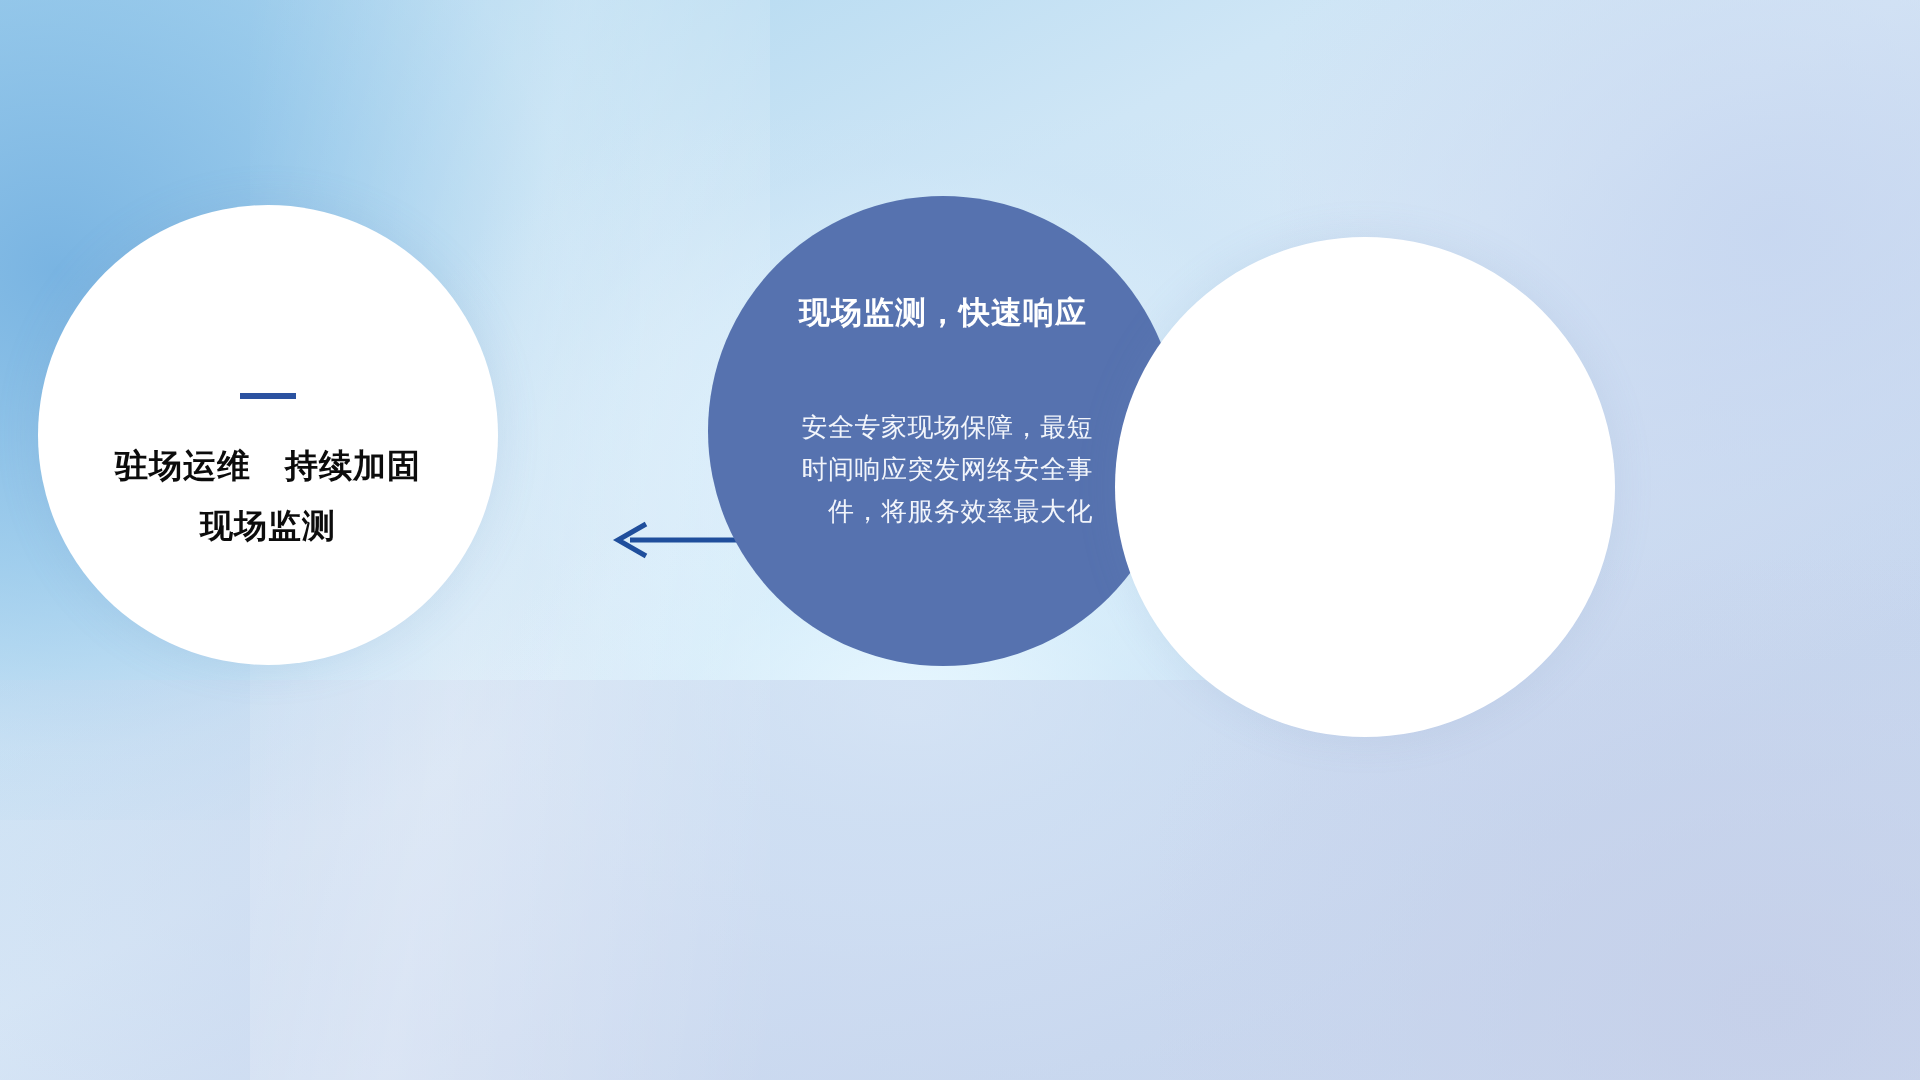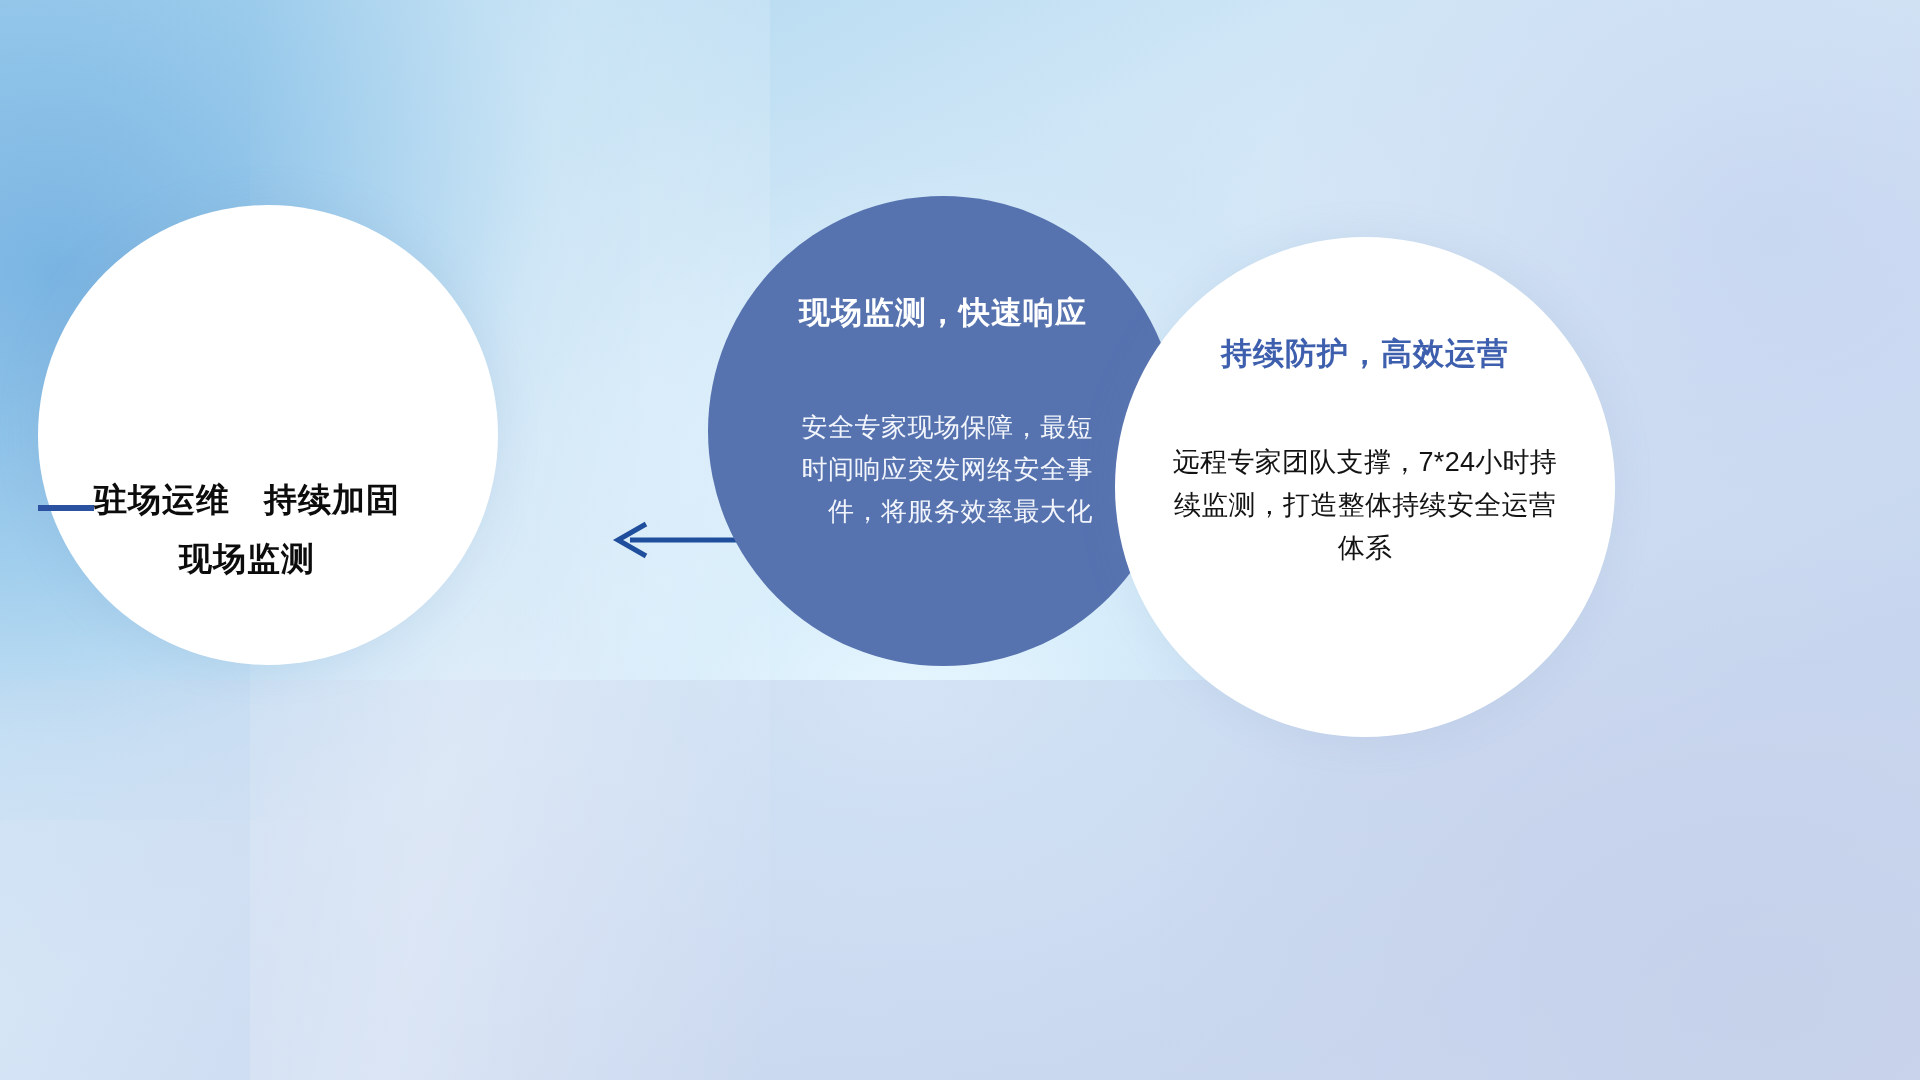--- a/index.html
+++ b/index.html
@@ -161,21 +161,21 @@
   }
 
   
   .left-inner {
     position: absolute;
     left: 0;
     top: 0;
     width: 100%;
     height: 100%;
     display: flex;
-    flex-direction: row;
+    flex-direction: column;
     align-items: center;
     justify-content: flex-start;
     padding-top: 188px;
     box-sizing: border-box;
   }
   .accent-dash {
     width: 56px;
     height: 6px;
     background: #2b52a0;
     margin-bottom: 42px;
@@ -284,22 +284,20 @@
 
   <div class="circle circle-middle">
     <div class="mid-inner">
       <div class="mid-title">现场监测，快速响应</div>
       <div class="mid-body">安全专家现场保障，最短时间响应突发网络安全事件，将服务效率最大化</div>
     </div>
   </div>
 
   <div class="circle circle-right">
     <div class="right-inner">
-      <div class="right-title">持续防护，高效运营</div>
-      <div class="right-body">远程专家团队支撑，7*24小时持续监测，打造整体持续安全运营体系</div>
     </div>
   </div>
 
   <div class="circle circle-left">
     <div class="left-inner">
       <div class="accent-dash"></div>
       <div class="left-rows">
         <div class="left-row">
           <span>驻场运维</span>
           <span>持续加固</span>

